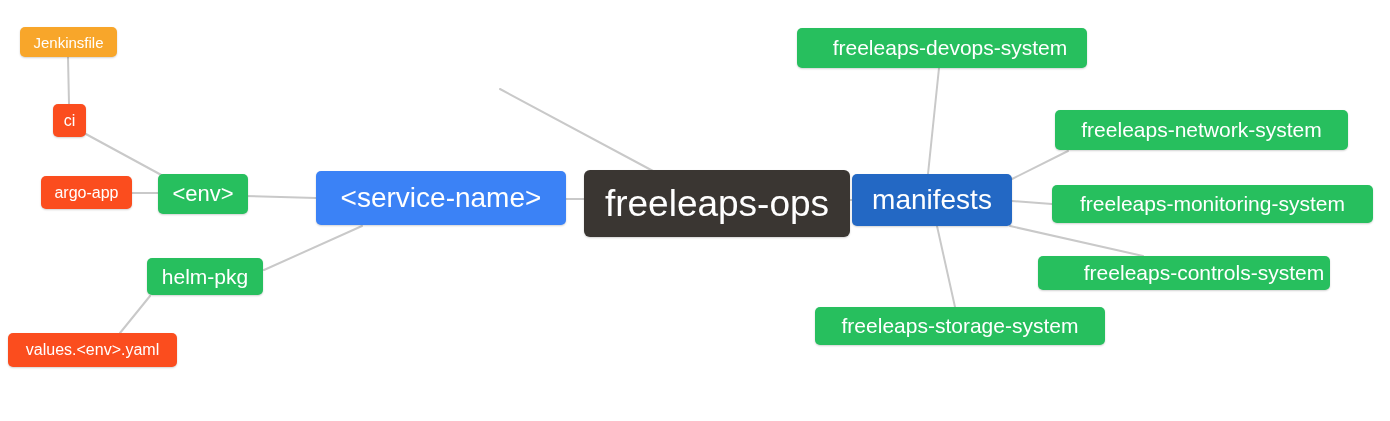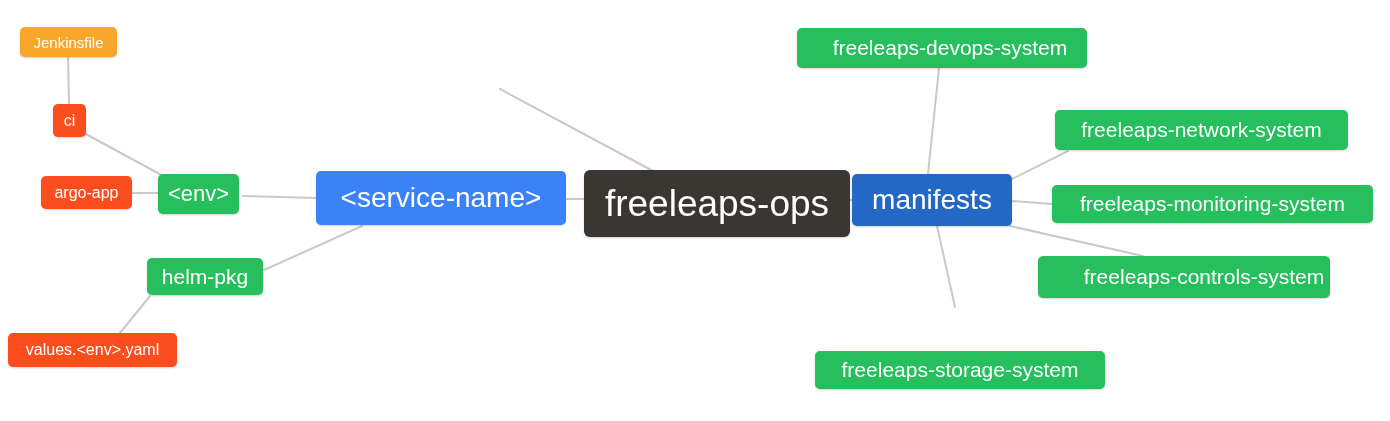--- a/index.html
+++ b/index.html
@@ -58,27 +58,27 @@
     <line x1="928" y1="174" x2="939" y2="68" stroke="#c9c9c9"></line>
     <line x1="1012" y1="179" x2="1068" y2="151" stroke="#c9c9c9"></line>
     <line x1="1012" y1="201" x2="1052" y2="204" stroke="#c9c9c9"></line>
     <line x1="1010" y1="226" x2="1143" y2="256" stroke="#c9c9c9"></line>
     <line x1="937" y1="226" x2="955" y2="307" stroke="#c9c9c9"></line>
   </svg>
 
   <div class="node lv-orange" style="left: 20px; top: 27px; width: 97px; height: 30px; background-color: rgb(248, 166, 42);">Jenkinsfile</div>
   <div class="node lv-red" style="left: 53px; top: 104px; width: 33px; height: 33px; background-color: rgb(251, 77, 30);">ci</div>
   <div class="node lv-red" style="left: 32px; top: 176px; width: 91px; height: 33px; background-color: rgb(251, 77, 30); margin-left: 9px;">argo-app</div>
-  <div class="node lv-green" style="left: 158px; top: 174px; width: 81px; height: 40px; font-size: 22px; background-color: rgb(39, 191, 94);">&lt;env&gt;</div>
+  <div class="node lv-green" style="left: 158px; top: 174px; width: 90px; height: 40px; font-size: 22px; background-color: rgb(39, 191, 94);">&lt;env&gt;</div>
   <div class="node lv-green" style="left: 147px; top: 258px; width: 116px; height: 37px; background-color: rgb(39, 191, 94);">helm-pkg</div>
   <div class="node lv-red" style="left: 8px; top: 333px; width: 169px; height: 34px; background-color: rgb(251, 77, 30);">values.&lt;env&gt;.yaml</div>
 
   <div class="node lv-blue" style="left: 316px; top: 171px; width: 250px; height: 54px; background-color: #3b82f6;">&lt;service-name&gt;</div>
   <div class="node lv-root" style="left: 584px; top: 170px; width: 266px; height: 67px; background-color: rgb(58, 54, 50);">freeleaps-ops</div>
   <div class="node lv-blue" style="left: 852px; top: 174px; width: 160px; height: 52px; background-color: rgb(35, 104, 196);">manifests</div>
 
   <div class="node lv-green" style="left: 797px; top: 28px; width: 290px; height: 40px; background-color: rgb(39, 191, 94); padding-left: 16px;">freeleaps-devops-system</div>
   <div class="node lv-green" style="left: 1055px; top: 110px; width: 293px; height: 40px; background-color: rgb(39, 191, 94);">freeleaps-network-system</div>
   <div class="node lv-green" style="left: 1052px; top: 185px; width: 321px; height: 38px; background-color: rgb(39, 191, 94);">freeleaps-monitoring-system</div>
-  <div class="node lv-green" style="left: 1038px; top: 256px; width: 292px; height: 42px; background-color: rgb(39, 191, 94); padding-left: 40px;">freeleaps-controls-system</div>
-  <div class="node lv-green" style="left: 815px; top: 307px; width: 290px; height: 38px; background-color: rgb(39, 191, 94); margin-top: 44px;">freeleaps-storage-system</div>
+  <div class="node lv-green" style="left: 1038px; top: 256px; width: 292px; height: 34px; background-color: rgb(39, 191, 94); padding-left: 40px;">freeleaps-controls-system</div>
+  <div class="node lv-green" style="left: 815px; top: 307px; width: 290px; height: 38px; background-color: rgb(39, 191, 94);">freeleaps-storage-system</div>
 
 </div>
 
 </body></html>

